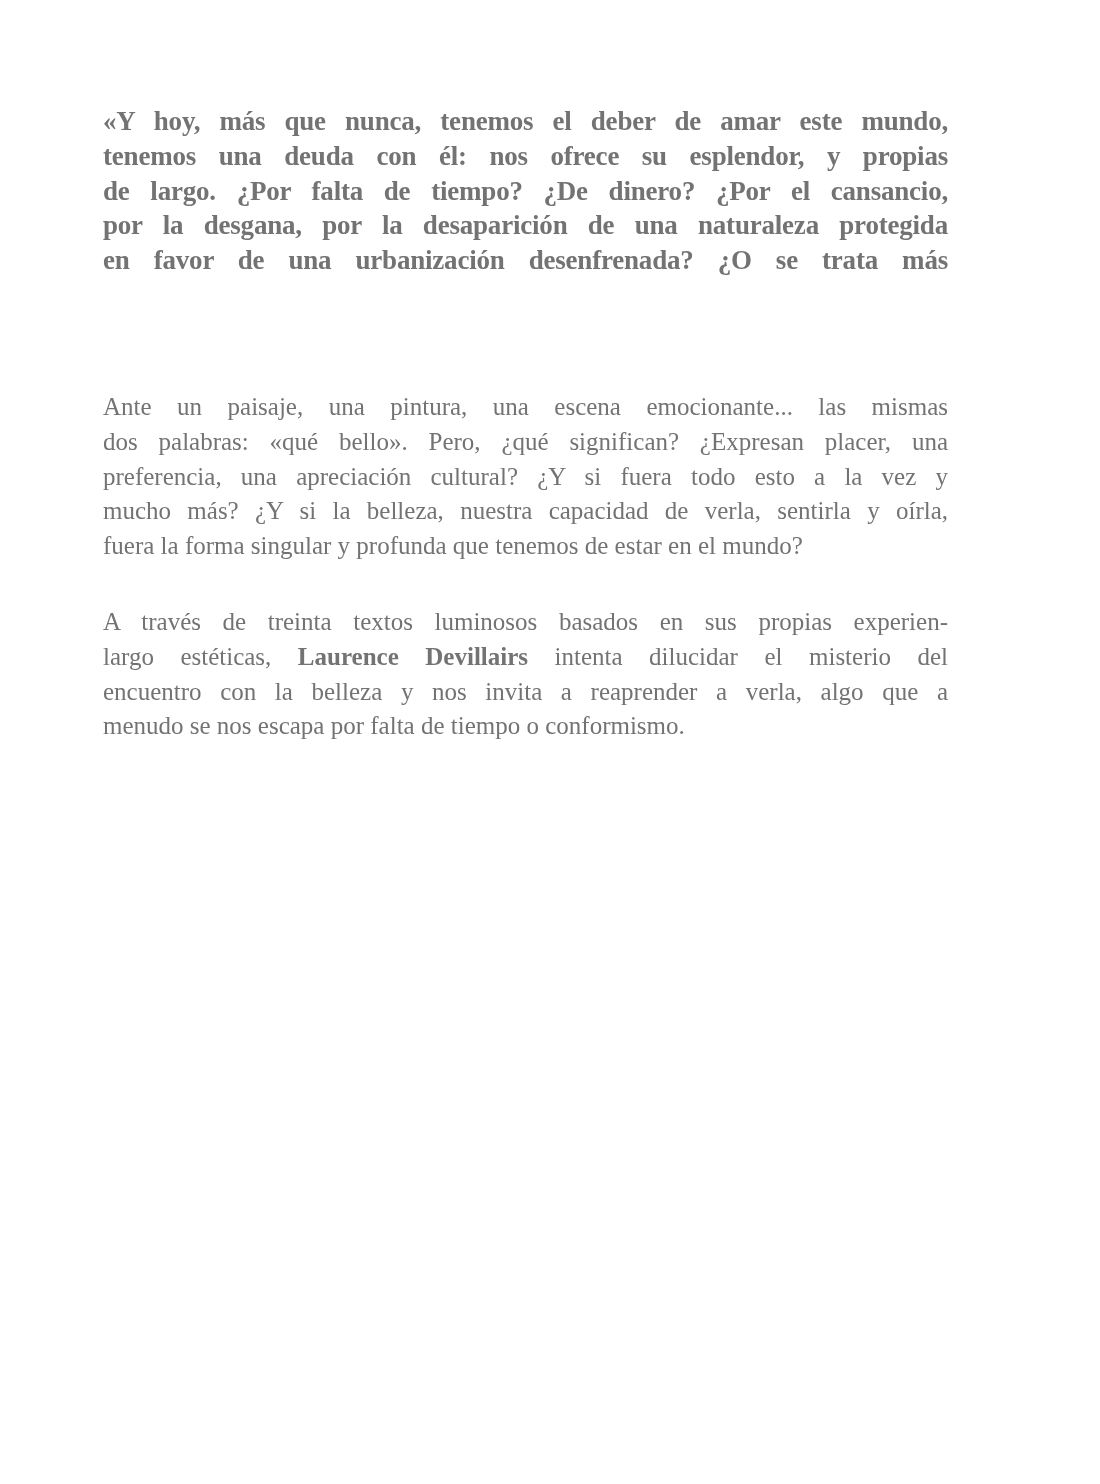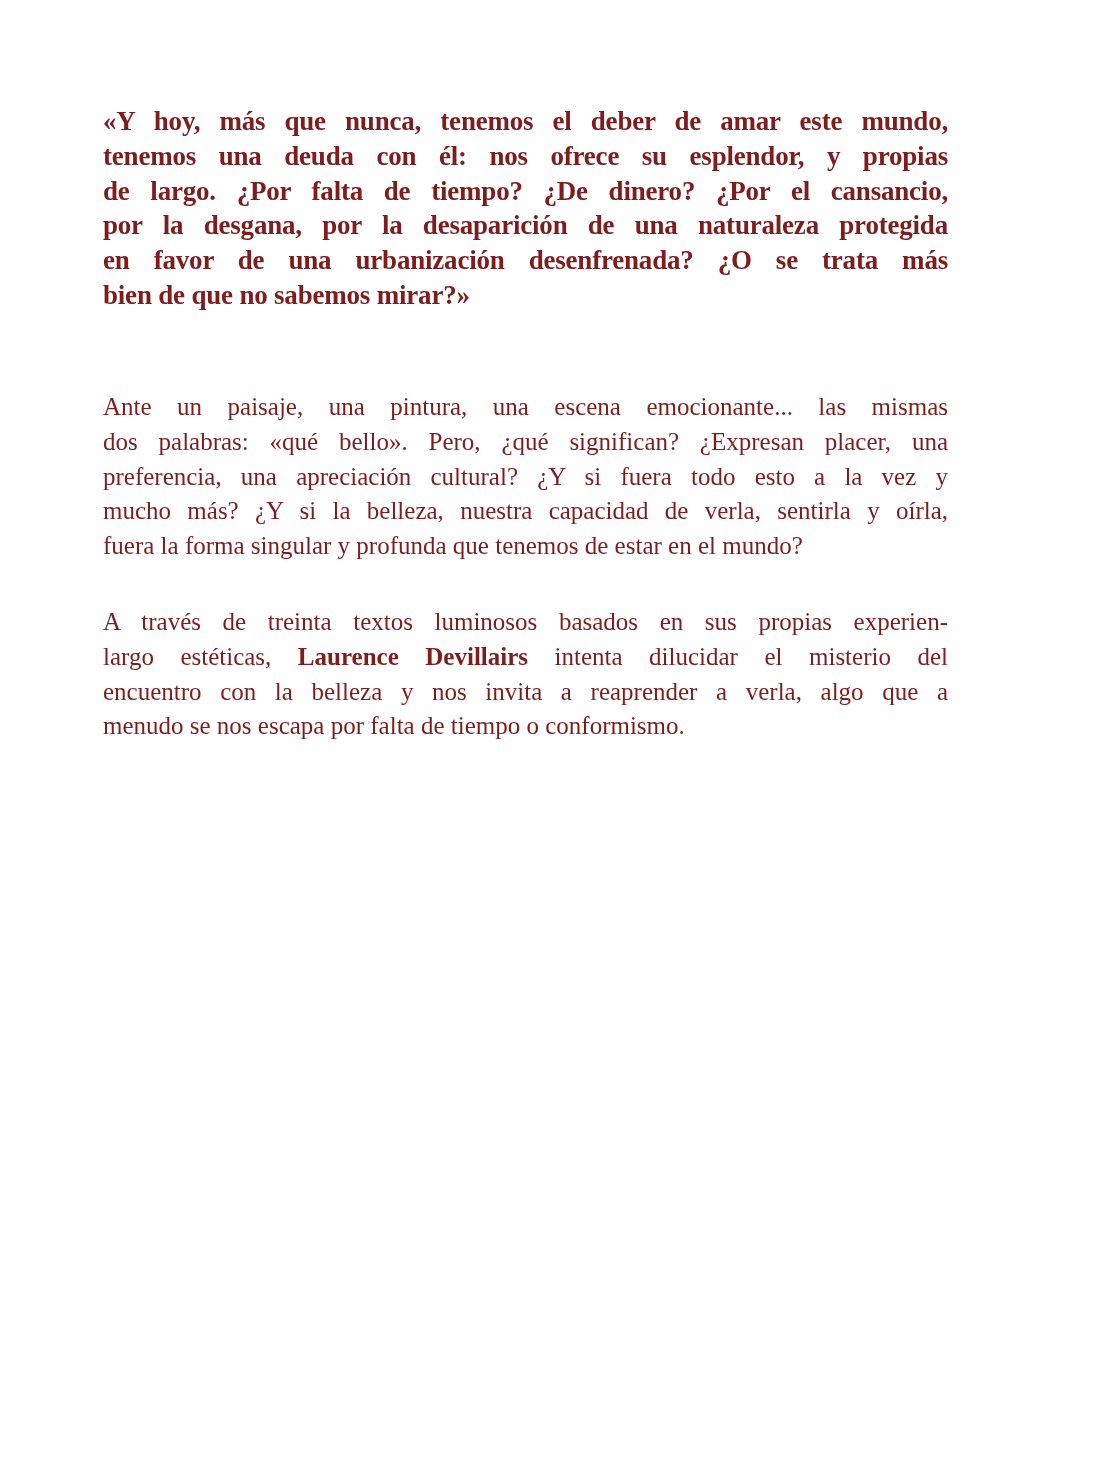--- a/index.html
+++ b/index.html
@@ -5,21 +5,21 @@
   html, body {
     margin: 0;
     padding: 0;
     background: #ffffff;
   }
   .page {
     position: relative;
     width: 1100px;
     height: 1189px;
     background: #ffffff;
-    color: #7f1d1d;
+    color: #737373;
     font-family: "Liberation Serif", serif;
     overflow: hidden;
   }
   .para {
     position: absolute;
     left: 103px;
     width: 845px;
   }
   .para .line {
     text-align: justify;
@@ -82,21 +82,20 @@
 <body>
 
 <div class="page">
 
   <div class="para quote-para">
     <div class="line">«Y hoy, más que nunca, tenemos el deber de amar este mundo,</div>
     <div class="line">tenemos una deuda con él: nos ofrece su esplendor, y propias</div>
     <div class="line">de largo. ¿Por falta de tiempo? ¿De dinero? ¿Por el cansancio,</div>
     <div class="line">por la desgana, por la desaparición de una naturaleza protegida</div>
     <div class="line">en favor de una urbanización desenfrenada? ¿O se trata más</div>
-    <div class="line last">bien de que no sabemos mirar?»</div>
   </div>
 
   <div class="para body-para desc-para">
     <div class="line">Ante un paisaje, una pintura, una escena emocionante... las mismas</div>
     <div class="line">dos palabras: «qué bello». Pero, ¿qué significan? ¿Expresan placer, una</div>
     <div class="line">preferencia, una apreciación cultural? ¿Y si fuera todo esto a la vez y</div>
     <div class="line">mucho más? ¿Y si la belleza, nuestra capacidad de verla, sentirla y oírla,</div>
     <div class="line last">fuera la forma singular y profunda que tenemos de estar en el mundo?</div>
   </div>
 

